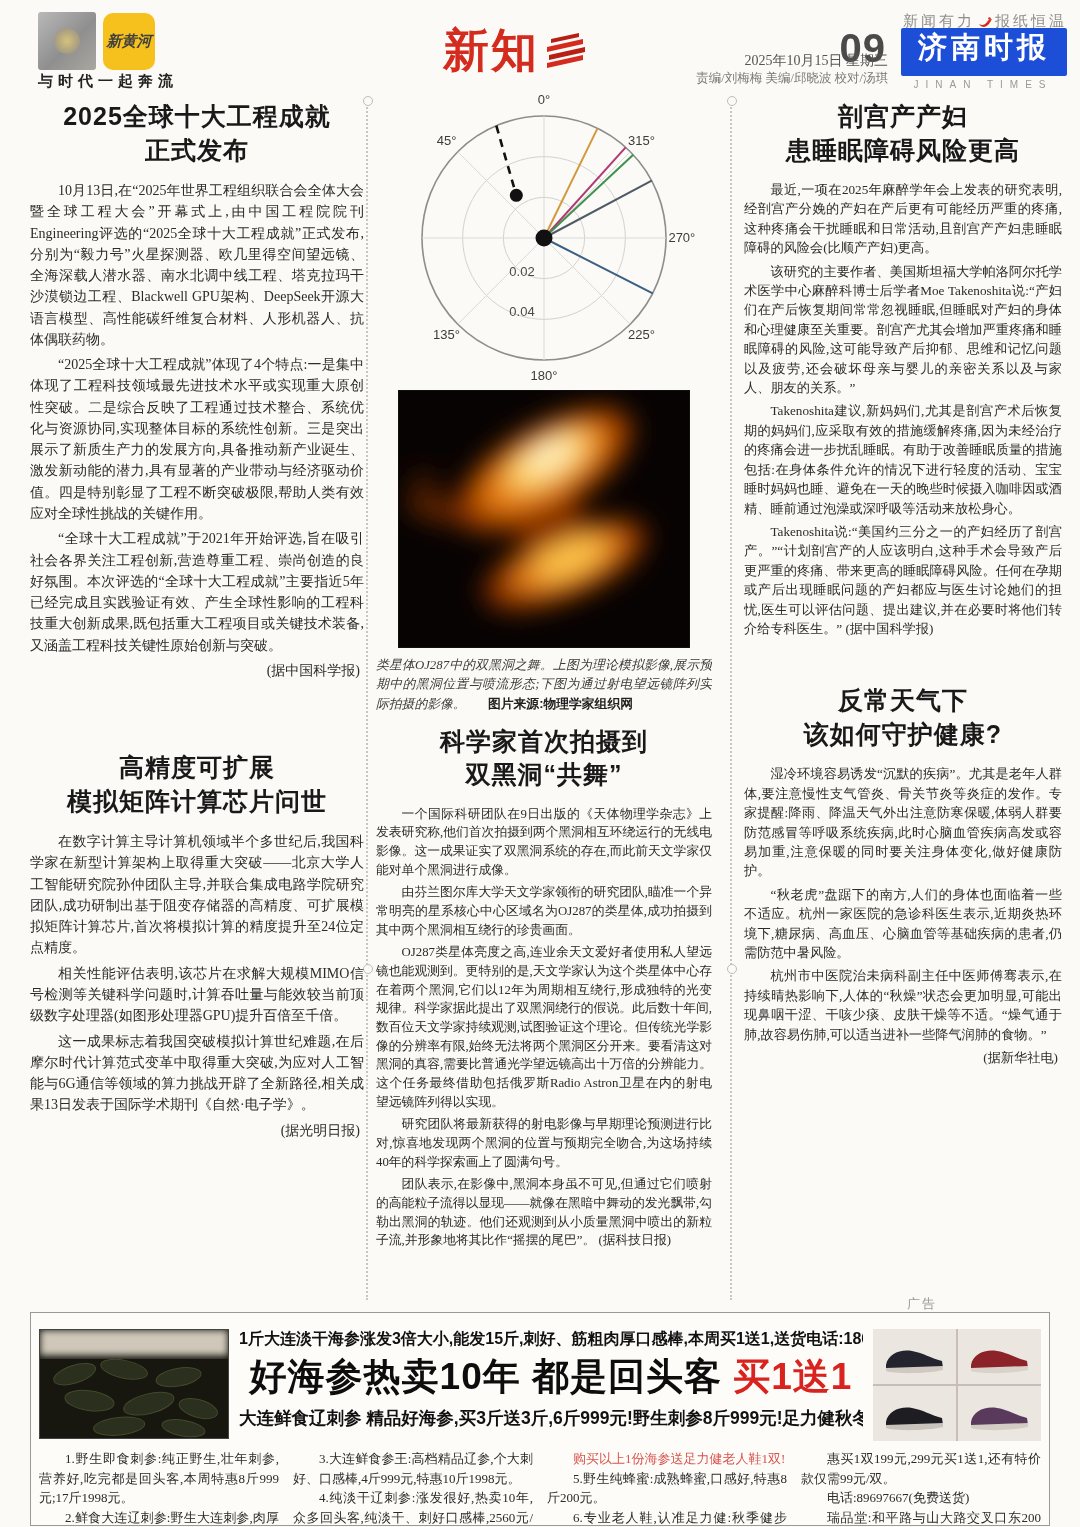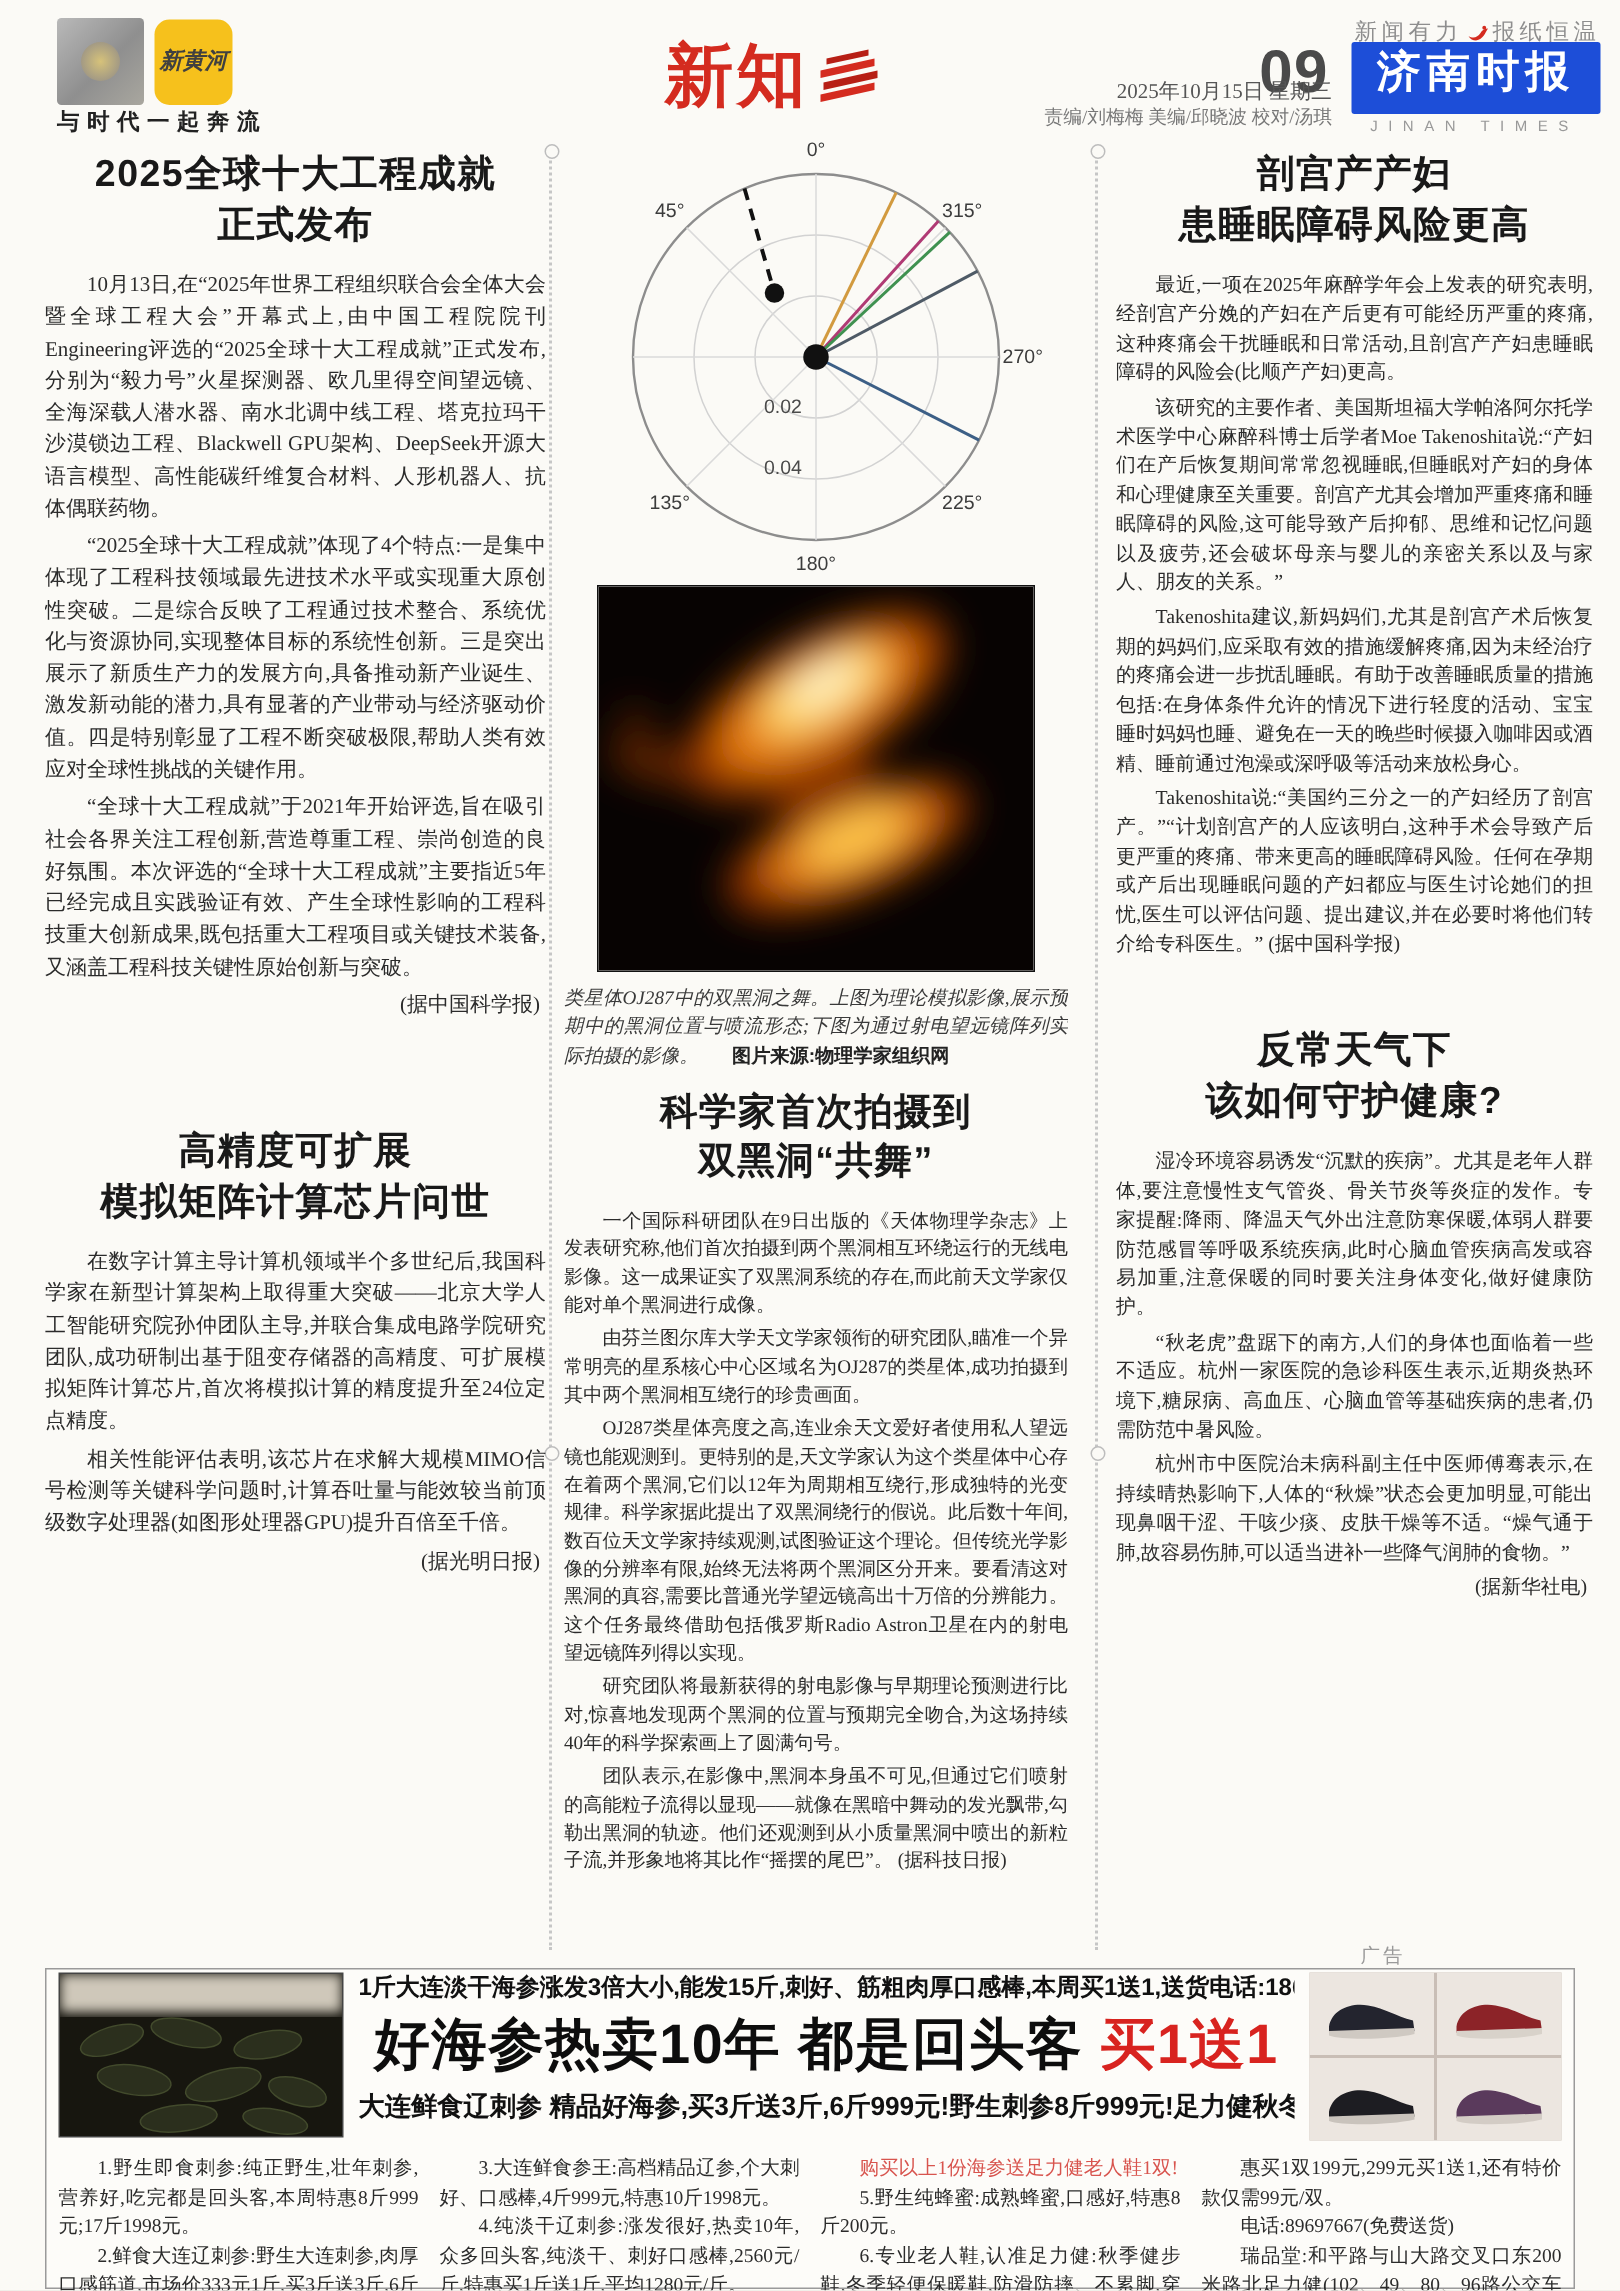--- a/index.html
+++ b/index.html
@@ -61,21 +61,21 @@
   
   .figure { margin-bottom:10px; }
   .chart-wrap { width:100%; display:flex; justify-content:center; }
   .radio-img { width:292px; height:258px; margin:8px auto 0; display:block; border:1px solid #111; }
   .caption { margin-top:8px; font-size:12.8px; line-height:1.5; color:#3a3a3a; text-align:justify; }
   .caption .cap-text { font-style:italic; }
   .caption .credit { font-style:normal; font-weight:bold; color:#222;
     font-family:"Liberation Sans",sans-serif; margin-left:1.5em; }
   
   .ad { position:absolute; left:30px; top:1312px; width:1020px; height:214px;
-    border:1px solid #979za7; border:1px solid #9a9a9a; background:#fdfcf9; padding:2px 8px; }
+    border:1px solid #979za7; border:1px solid #9a9a9a; background:#fdfcf9; padding:16px 8px; }
   .ad-label { position:absolute; top:-18px; right:112px; font-size:13px; color:#9a9a9a;
     font-family:"Liberation Sans",sans-serif; letter-spacing:2px;}
   .ad-row1 { display:flex; gap:10px; height:112px; }
   .ad-photo { width:190px; height:110px; flex:0 0 auto; border:1px solid #444; }
   .ad-center { flex:1 1 auto; text-align:center; overflow:hidden;}
   .ad-tagline { font-family:"Liberation Sans",sans-serif; font-weight:bold; font-size:16px;
     color:#111; white-space:nowrap; }
   .ad-headline { font-family:"Liberation Sans","DejaVu Sans",sans-serif; font-weight:900;
     font-size:37px; color:#0d0d0d; letter-spacing:1px; margin-top:2px; white-space:nowrap;}
   .ad-headline .hl { color:#d8231f; }
@@ -140,20 +140,21 @@
       <p>10月13日,在“2025年世界工程组织联合会全体大会暨全球工程大会”开幕式上,由中国工程院院刊Engineering评选的“2025全球十大工程成就”正式发布,分别为“毅力号”火星探测器、欧几里得空间望远镜、全海深载人潜水器、南水北调中线工程、塔克拉玛干沙漠锁边工程、Blackwell GPU架构、DeepSeek开源大语言模型、高性能碳纤维复合材料、人形机器人、抗体偶联药物。</p>
       <p>“2025全球十大工程成就”体现了4个特点:一是集中体现了工程科技领域最先进技术水平或实现重大原创性突破。二是综合反映了工程通过技术整合、系统优化与资源协同,实现整体目标的系统性创新。三是突出展示了新质生产力的发展方向,具备推动新产业诞生、激发新动能的潜力,具有显著的产业带动与经济驱动价值。四是特别彰显了工程不断突破极限,帮助人类有效应对全球性挑战的关键作用。</p>
       <p>“全球十大工程成就”于2021年开始评选,旨在吸引社会各界关注工程创新,营造尊重工程、崇尚创造的良好氛围。本次评选的“全球十大工程成就”主要指近5年已经完成且实践验证有效、产生全球性影响的工程科技重大创新成果,既包括重大工程项目或关键技术装备,又涵盖工程科技关键性原始创新与突破。</p>
       <p class="source">(据中国科学报)</p>
     </div>
     <div class="article gap-article">
       <div class="title">高精度可扩展
 模拟矩阵计算芯片问世</div>
       <p>在数字计算主导计算机领域半个多世纪后,我国科学家在新型计算架构上取得重大突破——北京大学人工智能研究院孙仲团队主导,并联合集成电路学院研究团队,成功研制出基于阻变存储器的高精度、可扩展模拟矩阵计算芯片,首次将模拟计算的精度提升至24位定点精度。</p>
       <p>相关性能评估表明,该芯片在求解大规模MIMO信号检测等关键科学问题时,计算吞吐量与能效较当前顶级数字处理器(如图形处理器GPU)提升百倍至千倍。</p>
+      <p>这一成果标志着我国突破模拟计算世纪难题,在后摩尔时代计算范式变革中取得重大突破,为应对人工智能与6G通信等领域的算力挑战开辟了全新路径,相关成果13日发表于国际学术期刊《自然·电子学》。</p>
       <p class="source">(据光明日报)</p>
     </div>
   </div>
 
   <div class="col col-center">
     <div class="figure">
       <div class="chart-wrap">
         <svg id="polar-svg" width="312" height="292" viewBox="0 0 312 292">
             <circle cx="156" cy="148" r="40.666666666666664" fill="none" stroke="#d2d2d2" stroke-width="1"></circle>
             <circle cx="156" cy="148" r="81.33333333333333" fill="none" stroke="#d2d2d2" stroke-width="1"></circle>

